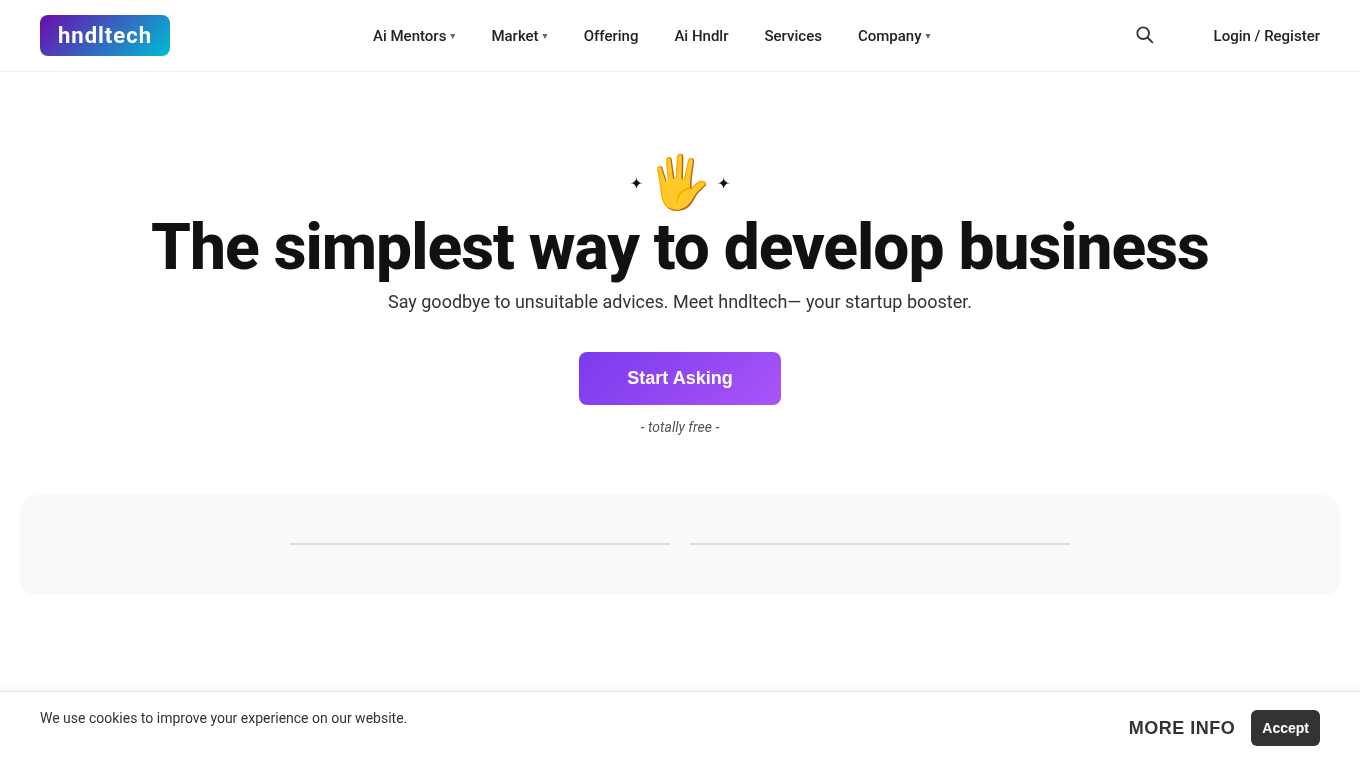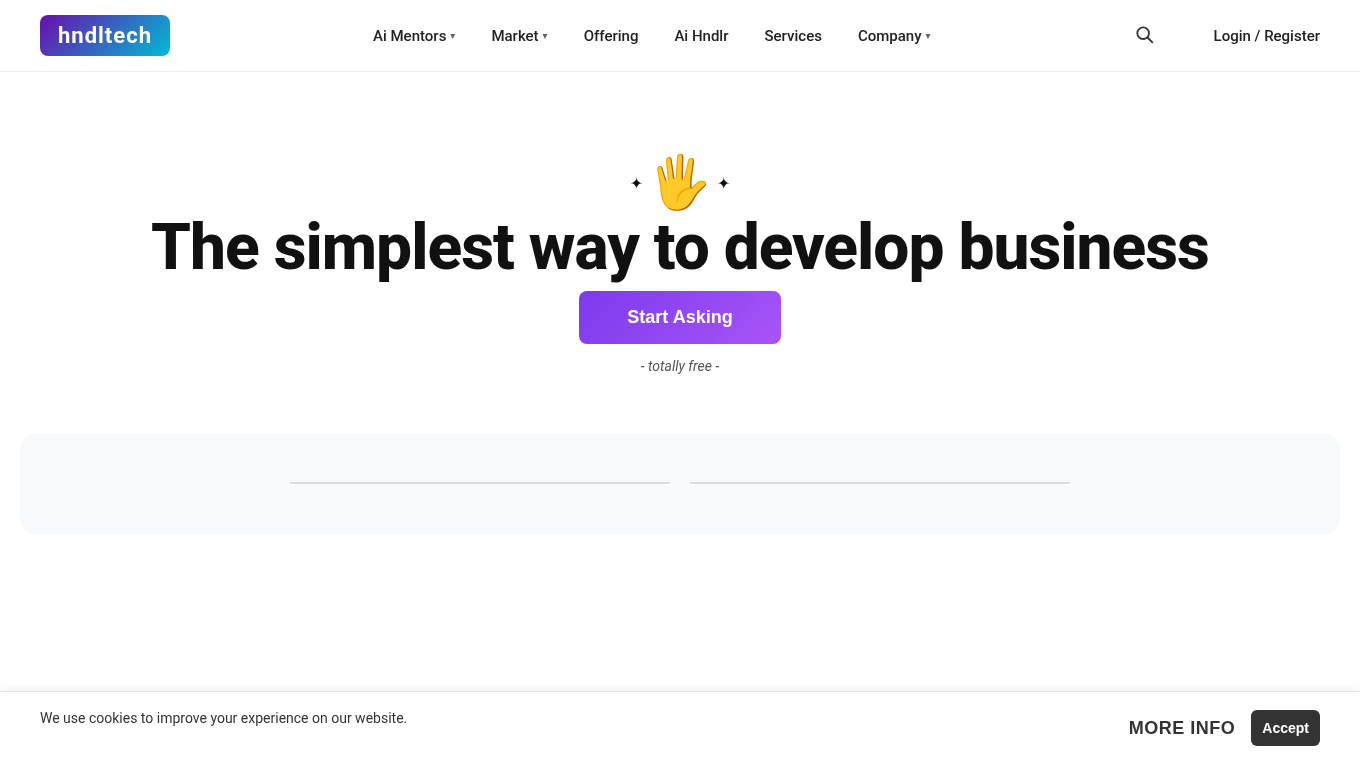--- a/index.html
+++ b/index.html
@@ -278,20 +278,21 @@
     <span class="login-register">Login / Register</span>
   </div>
 </header>
 
 <main>
   <div class="hero">
     <div class="icon-container">
       🖐️
     </div>
     <h1 class="hero-title">The simplest way to develop business</h1>
+    <p class="hero-subtitle">Say goodbye to unsuitable advices. Meet hndltech— your startup booster.</p>
     <button class="cta-button">Start Asking</button>
     <span class="totally-free">- totally free -</span>
   </div>
 
   <div class="offering-section">
     <div class="offering-header">
       <div class="offering-line"></div>
       <div class="offering-line"></div>
     </div>
   </div>

